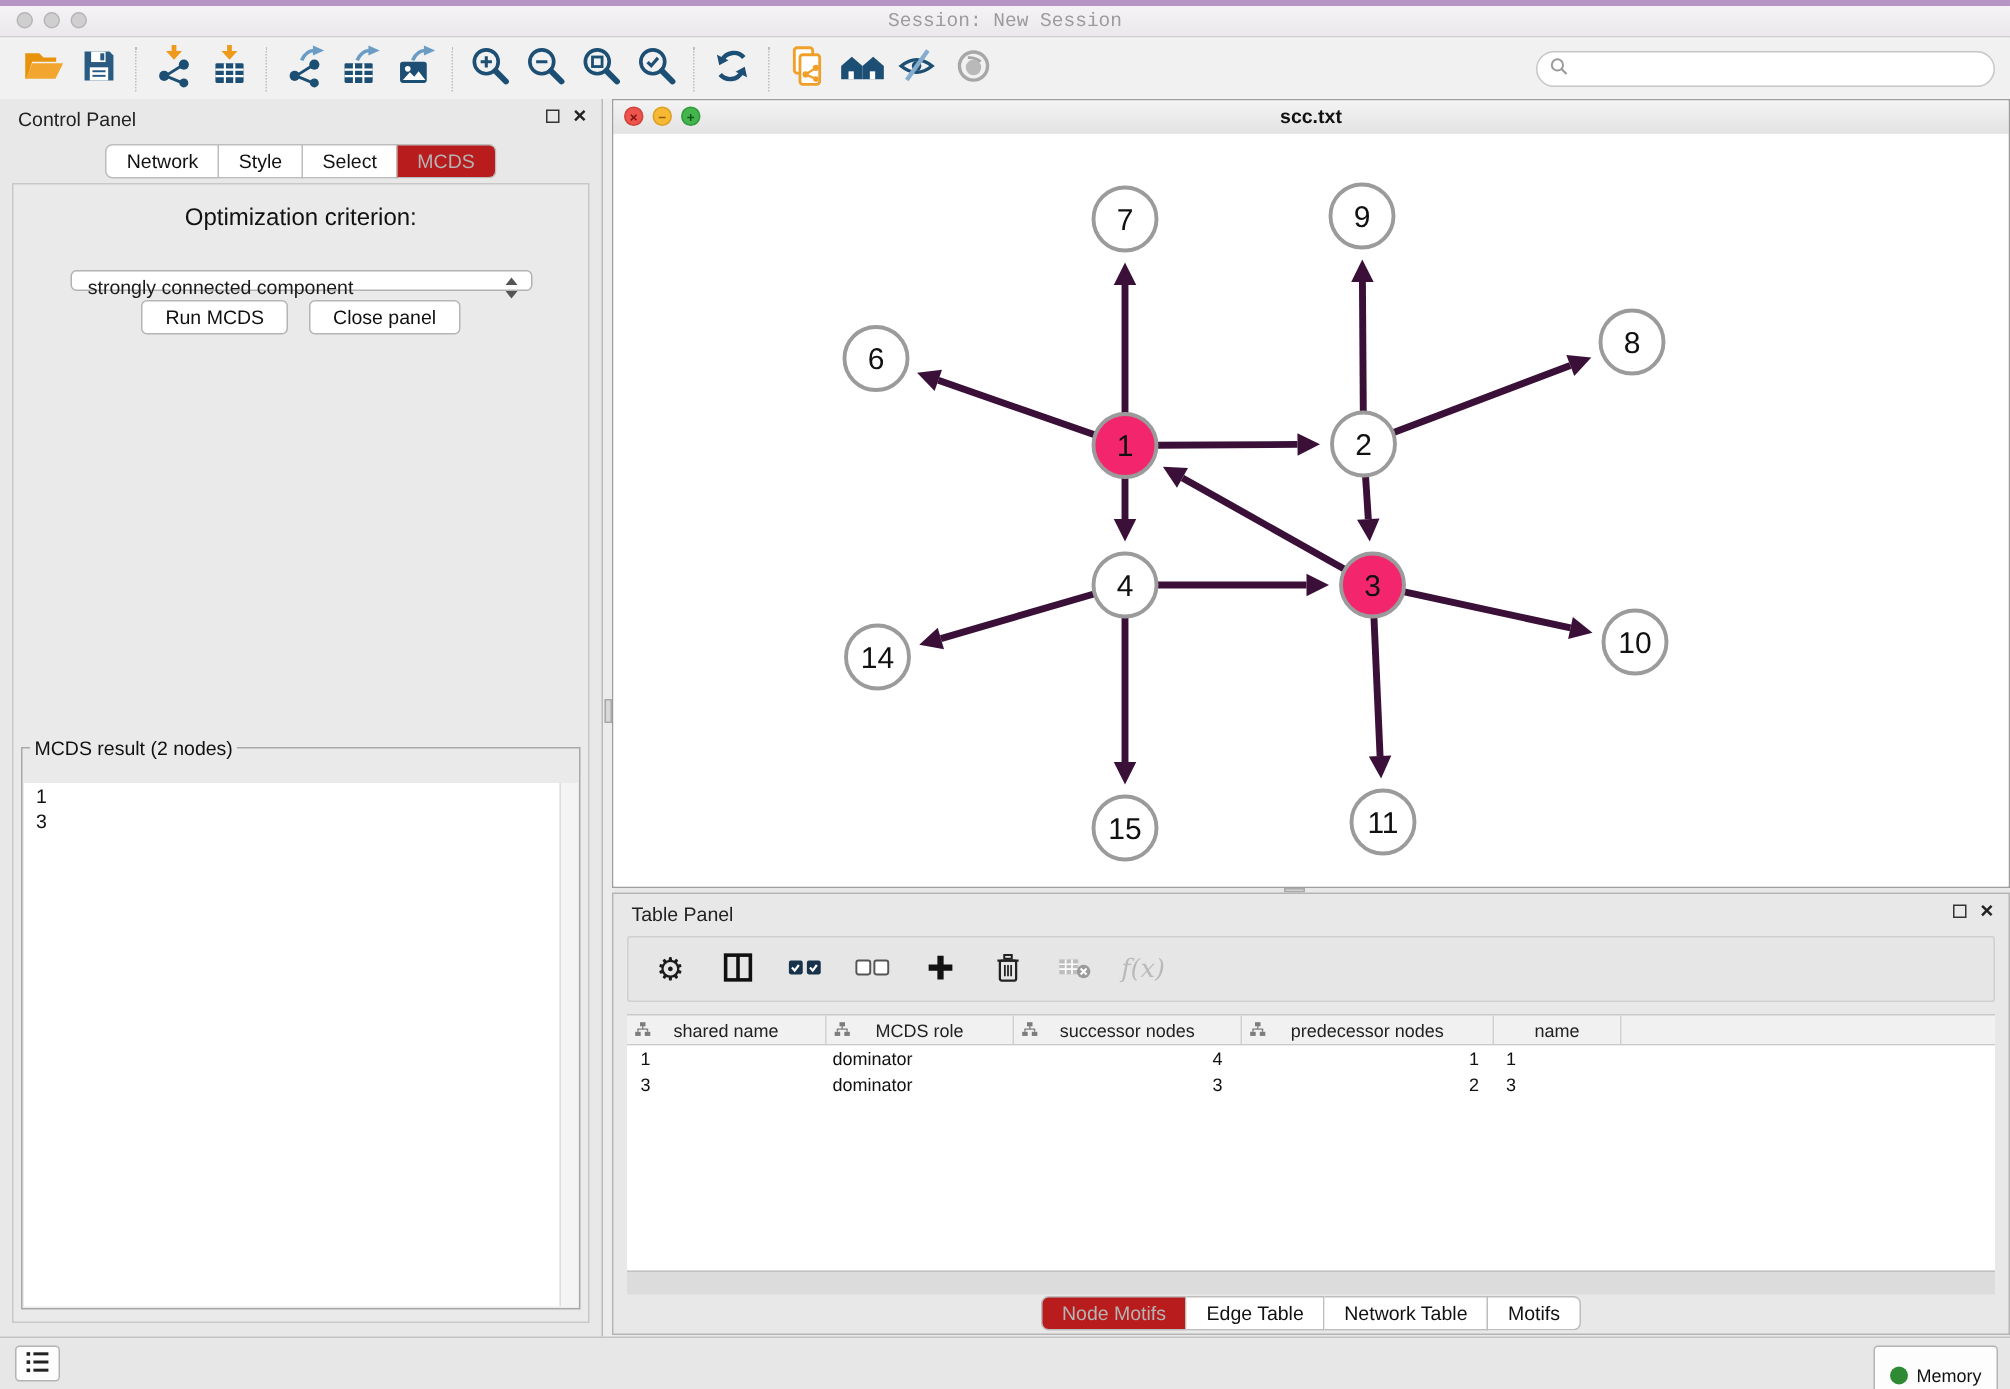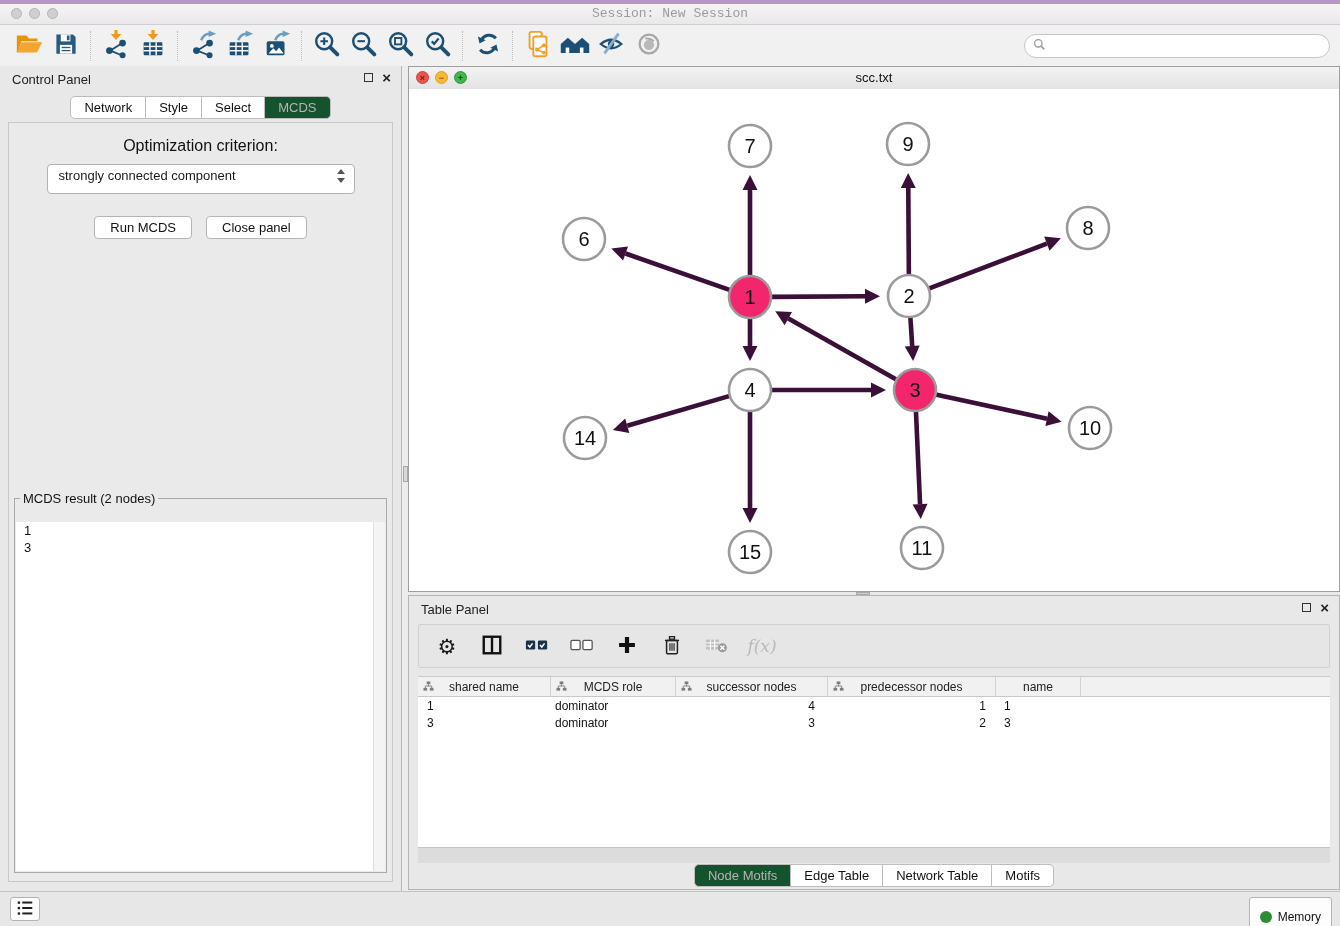--- a/index.html
+++ b/index.html
@@ -20,41 +20,41 @@
   .control-panel{position:absolute;left:0;top:66px;width:401px;height:826px;background:#e8e8e8;}
   .panel-head{position:absolute;top:0;left:0;right:0;height:28px;}
   .panel-title{position:absolute;left:12px;top:6px;font-size:13px;color:#222;}
   .win-icons{position:absolute;right:10px;top:6px;display:flex;gap:9px;align-items:center;}
   .float-box{width:9px;height:9px;border:1.5px solid #333;box-sizing:border-box;display:inline-block;}
   .close-x{font-weight:bold;font-size:15px;line-height:11px;color:#222;}
   .seg-row{position:absolute;top:30px;left:0;right:0;display:flex;justify-content:center;}
   .seg{padding:3px 13px;background:#fff;border:1px solid #bdbdbd;border-left:none;font-size:13px;color:#111;}
   .seg:first-child{border-left:1px solid #bdbdbd;border-radius:5px 0 0 5px;}
   .seg:last-child{border-radius:0 5px 5px 0;}
-  .seg.active-dim{background:#14532d;color:#b4b4b4;}
+  .seg.active-dim{background:#b91c1c;color:#b4b4b4;}
   .cp-content{position:absolute;left:8px;right:8px;top:56px;bottom:10px;background:#eaeaea;border:1px solid #c8c8c8;}
   .opt-label{margin-top:14px;text-align:center;font-size:16px;color:#111;}
-  .combo{position:relative;margin:9px auto 0;width:308px;height:30px;background:#fff;border:1px solid #b2b2b2;border-radius:4px;line-height:22px;padding-left:11px;box-sizing:border-box;font-size:13px;}
+  .combo{position:relative;margin:25px auto 0;width:308px;height:14px;background:#fff;border:1px solid #b2b2b2;border-radius:4px;line-height:22px;padding-left:11px;box-sizing:border-box;font-size:13px;}
   .stepper{position:absolute;right:8px;top:3px;width:9px;height:16px;}
   .stepper:before,.stepper:after{content:"";position:absolute;left:0;border-left:4.5px solid transparent;border-right:4.5px solid transparent;}
   .stepper:before{top:1px;border-bottom:5px solid #555;}
   .stepper:after{bottom:1px;border-top:5px solid #555;}
-  .btn-row{margin-top:22px;display:flex;justify-content:center;gap:14px;}
+  .btn-row{margin-top:6px;display:flex;justify-content:center;gap:14px;}
   .btn{background:#fff;border:1px solid #b5b5b5;border-radius:4px;padding:3px 15px;font-size:13px;color:#111;}
   .result-set{position:absolute;left:5px;right:5px;top:368px;bottom:8px;border:1px solid #a9a9a9;margin:0;padding:0 1px 1px;}
   .result-set legend{font-size:13px;padding:0 3px;margin-left:4px;color:#111;}
   .result-list{position:absolute;left:1px;right:1px;top:16px;bottom:1px;background:#fff;overflow:hidden;}
   .result-list .line{padding:1px 0 0 8px;font-size:13px;line-height:16px;color:#111;}
   .result-scroll{position:absolute;right:0;top:0;bottom:0;width:11px;background:#f4f4f4;border-left:1px solid #ddd;}
   .v-split{position:absolute;left:401px;top:66px;width:7px;height:826px;background:#ececec;border-left:1px solid #b9b9b9;}
   .v-handle{position:absolute;left:1px;top:400px;width:5px;height:16px;background:#d8d8d8;border:1px solid #a8a8a8;box-sizing:border-box;}
   
   .network-window{position:absolute;left:408px;top:66px;width:932px;height:526px;background:#fff;border:1px solid #9e9e9e;box-sizing:border-box;}
   .net-head{position:absolute;top:0;left:0;right:0;height:22px;background:linear-gradient(#f3f3f3,#e3e3e3);border-bottom:1px solid #b6b6b6;}
-  .net-title{position:absolute;left:0;right:0;top:3px;text-align:center;font-size:13px;color:#111;}
+  .net-title{position:absolute;left:0;right:0;top:3px;text-align:center;font-size:13px;color:#111;font-weight:bold;}
   .traffic{position:absolute;left:7px;top:4px;display:flex;gap:6px;}
   .tl{width:13px;height:13px;border-radius:50%;font-size:9px;font-weight:bold;display:flex;align-items:center;justify-content:center;box-sizing:border-box;}
   .tl.red{background:#ee544e;border:1px solid #d0423c;color:#7c100c;}
   .tl.yellow{background:#f7b934;border:1px solid #dba125;color:#8f5c05;}
   .tl.green{background:#44b54d;border:1px solid #2f9a3b;color:#0c5914;}
   .net-canvas{position:absolute;left:0;top:22px;right:0;bottom:0;background:#fff;}
   .h-split{position:absolute;left:408px;top:592px;width:932px;height:3px;}
   .h-handle{position:absolute;left:448px;top:0;width:14px;height:3px;background:#cfcfcf;border:1px solid #aaa;box-sizing:border-box;}
   
   .table-panel{position:absolute;left:408px;top:595px;width:932px;height:295px;background:#e8e8e8;border:1px solid #b5b5b5;box-sizing:border-box;}

